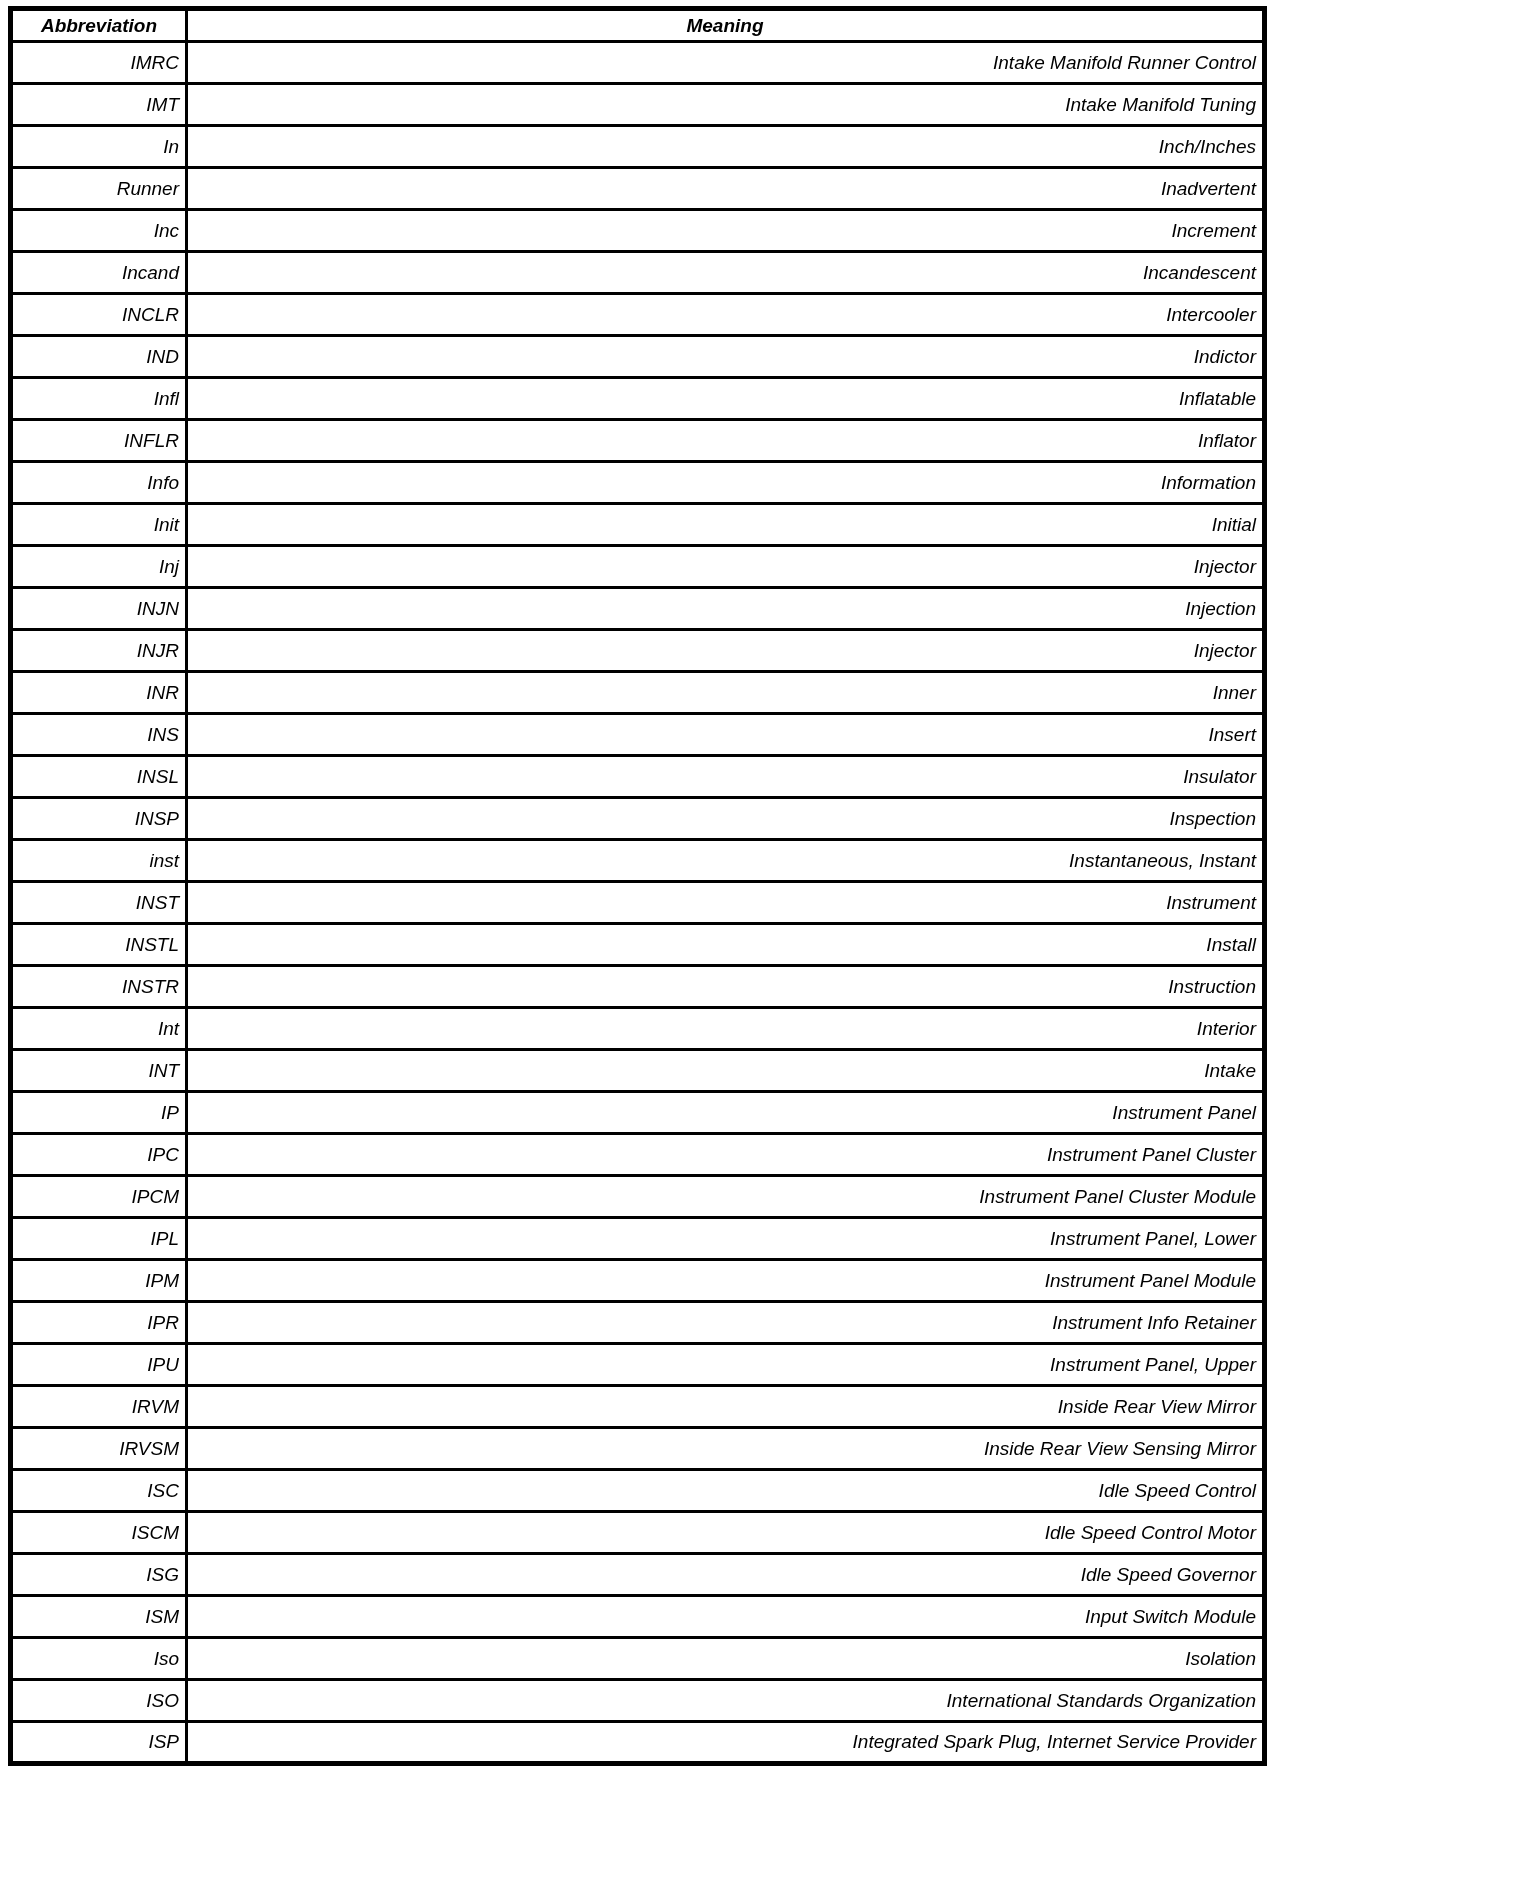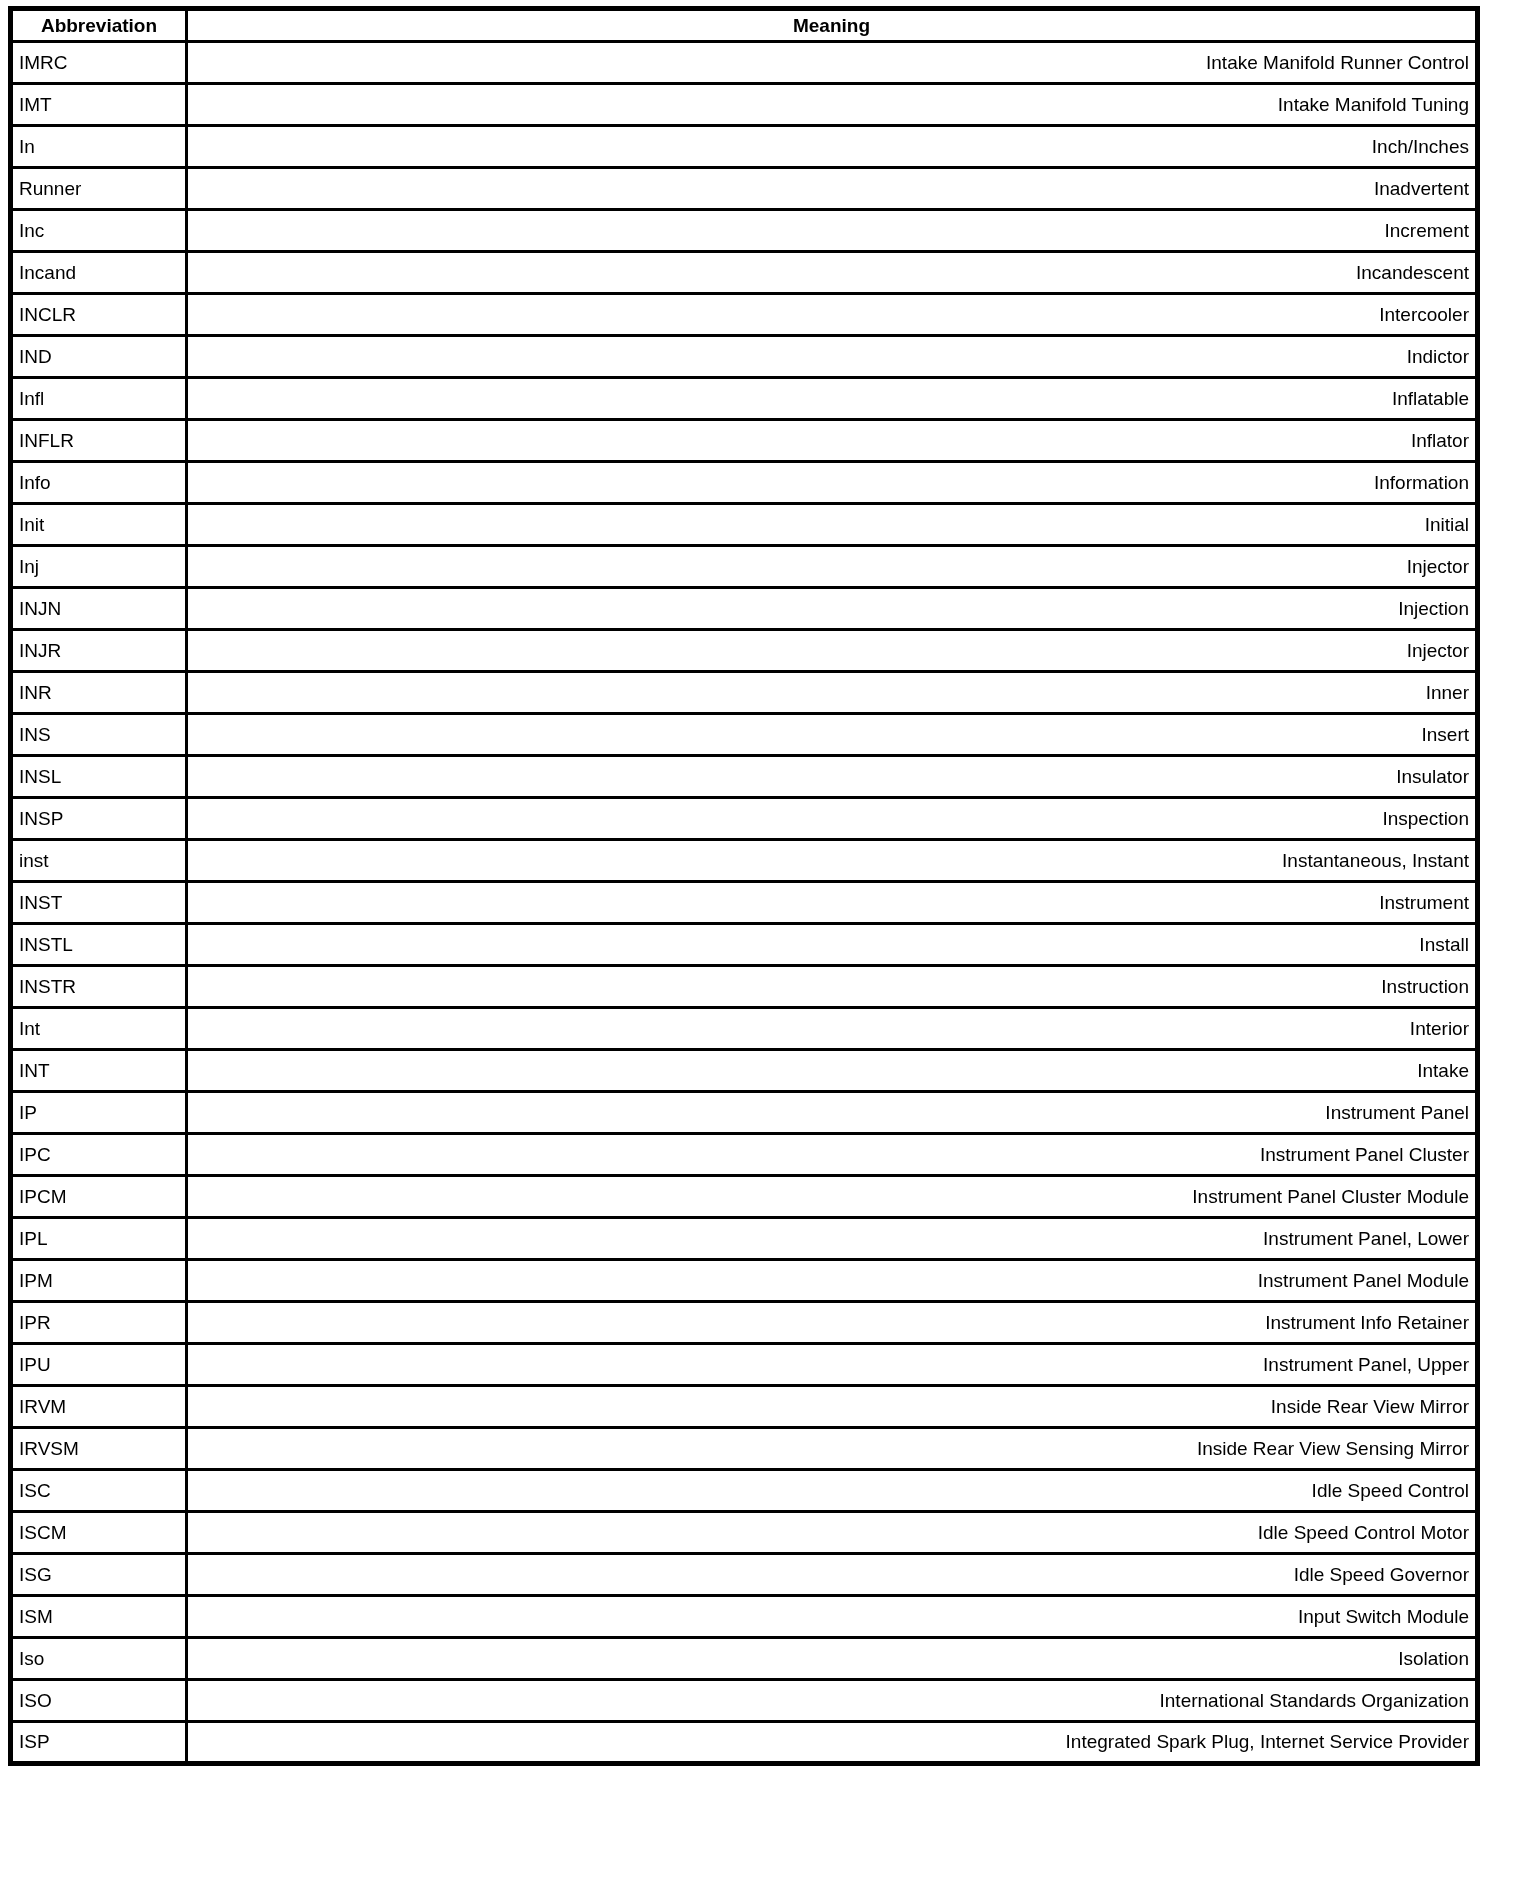--- a/index.html
+++ b/index.html
@@ -12,43 +12,44 @@
   .page {
     width: 1520px;
     height: 1878px;
     box-sizing: border-box;
     padding: 6px 8px;
     background: #ffffff;
   }
   table.abbr-table {
     border-collapse: collapse;
     table-layout: fixed;
-    width: 1472px;
+    width: 1259px;
     border: 5px solid #000000;
+    font-style: italic;
   }
   table.abbr-table th,
   table.abbr-table td {
     border: 3px solid #000000;
     font-size: 19px;
     overflow: hidden;
     white-space: nowrap;
     box-sizing: border-box;
   }
   table.abbr-table th {
     height: 33px;
     font-weight: bold;
     text-align: center;
     padding: 0 4px;
   }
   table.abbr-table td {
     height: 42px;
     padding: 0 6px;
   }
   col.abbr-col { width: 176px; }
-  td.abbr-cell { text-align: left; }
+  td.abbr-cell { text-align: right; }
   td.meaning-cell { text-align: right; padding-left: 9px; }
 </style>
 </head>
 <body>
 
 <div class="page">
   <table class="abbr-table">
     <colgroup>
       <col class="abbr-col">
       <col>

